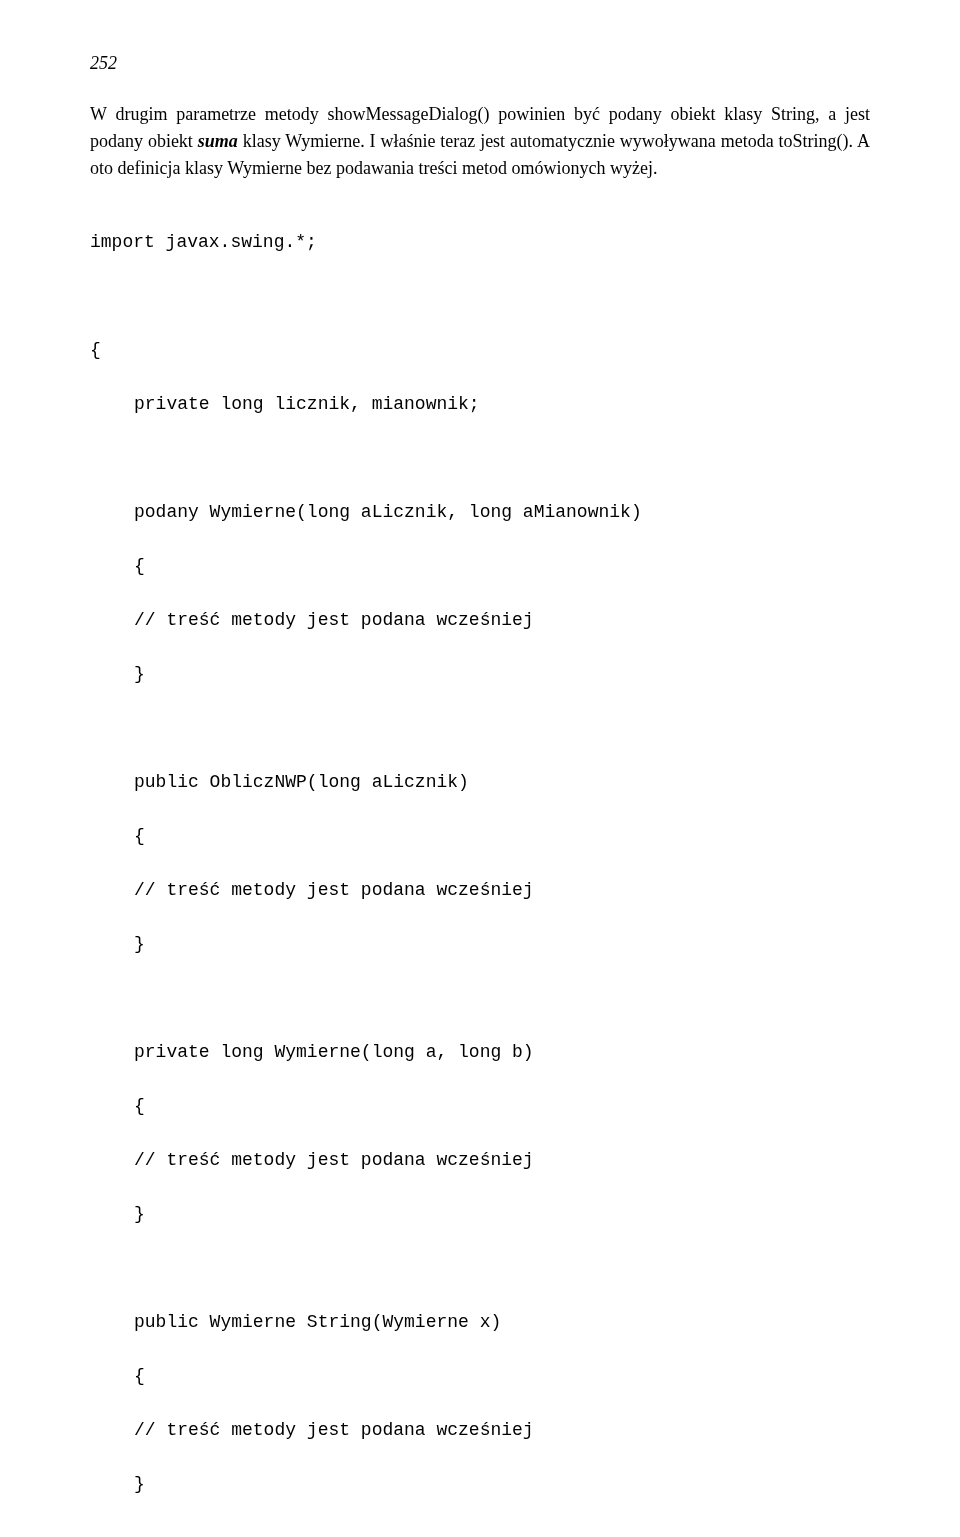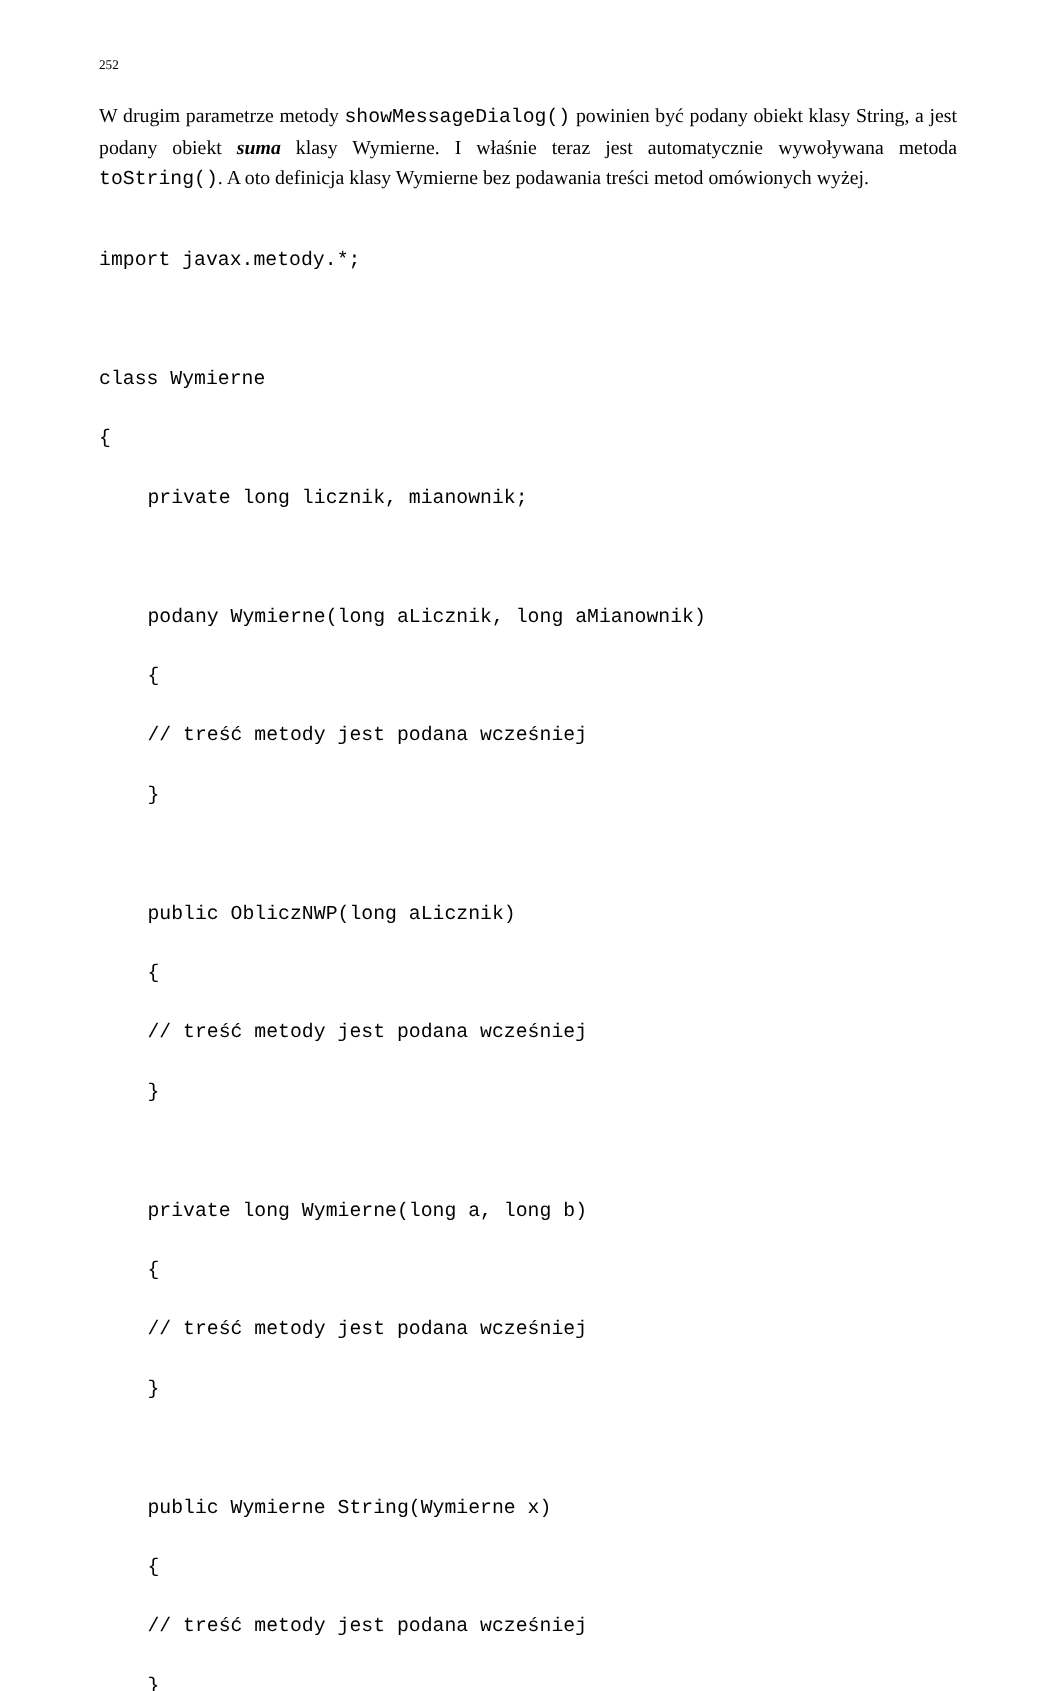--- a/index.html
+++ b/index.html
@@ -7,33 +7,34 @@
     padding: 50px 90px 40px 90px;
     font-family: "Times New Roman", Times, serif;
     background: #ffffff;
     color: #000000;
     width: 960px;
     box-sizing: border-box;
     font-size: 18px;
     line-height: 1.5;
   }
   .page-number {
-    font-size: 12px;
+    font-size: 18px;
     margin-bottom: 24px;
+    font-style: italic;
   }
   .body-text {
     text-align: justify;
     margin-bottom: 20px;
   }
   .body-text .italic-bold {
     font-style: italic;
     font-weight: bold;
   }
   .body-text .tt {
-    font-family: Liberation Mono, monospace;
+    font-family: Liberation Serif, serif;
   }
   .code-block {
     font-family: "Courier New", Courier, monospace;
     white-space: pre;
     font-size: 18px;
     line-height: 1.5;
     margin-top: 20px;
   }
   .code-indent {
     padding-left: 44px;
@@ -43,23 +44,22 @@
 </head>
 <body>
 
 <div class="page-number">252</div>
 
 <div class="body-text">
   <span>W drugim parametrze metody </span><span class="tt">showMessageDialog()</span><span> powinien być podany obiekt klasy String, a jest podany obiekt </span><span class="italic-bold">suma</span><span> klasy Wymierne. I właśnie teraz jest automatycznie wywoływana metoda </span><span class="tt">toString()</span><span>. A oto definicja klasy Wymierne bez podawania treści metod omówionych wyżej.</span>
 </div>
 
 <div class="code-block">
-<div>import javax.metody.*;</div>
+<div>import javax.swing.*;</div>
 <div>&nbsp;</div>
-<div>class Wymierne</div>
 <div>{</div>
 <div class="code-indent">private long licznik, mianownik;</div>
 <div>&nbsp;</div>
 <div class="code-indent">podany Wymierne(long aLicznik, long aMianownik)</div>
 <div class="code-indent">{</div>
 <div class="code-indent">// treść metody jest podana wcześniej</div>
 <div class="code-indent">}</div>
 <div>&nbsp;</div>
 <div class="code-indent">public ObliczNWP(long aLicznik)</div>
 <div class="code-indent">{</div>

